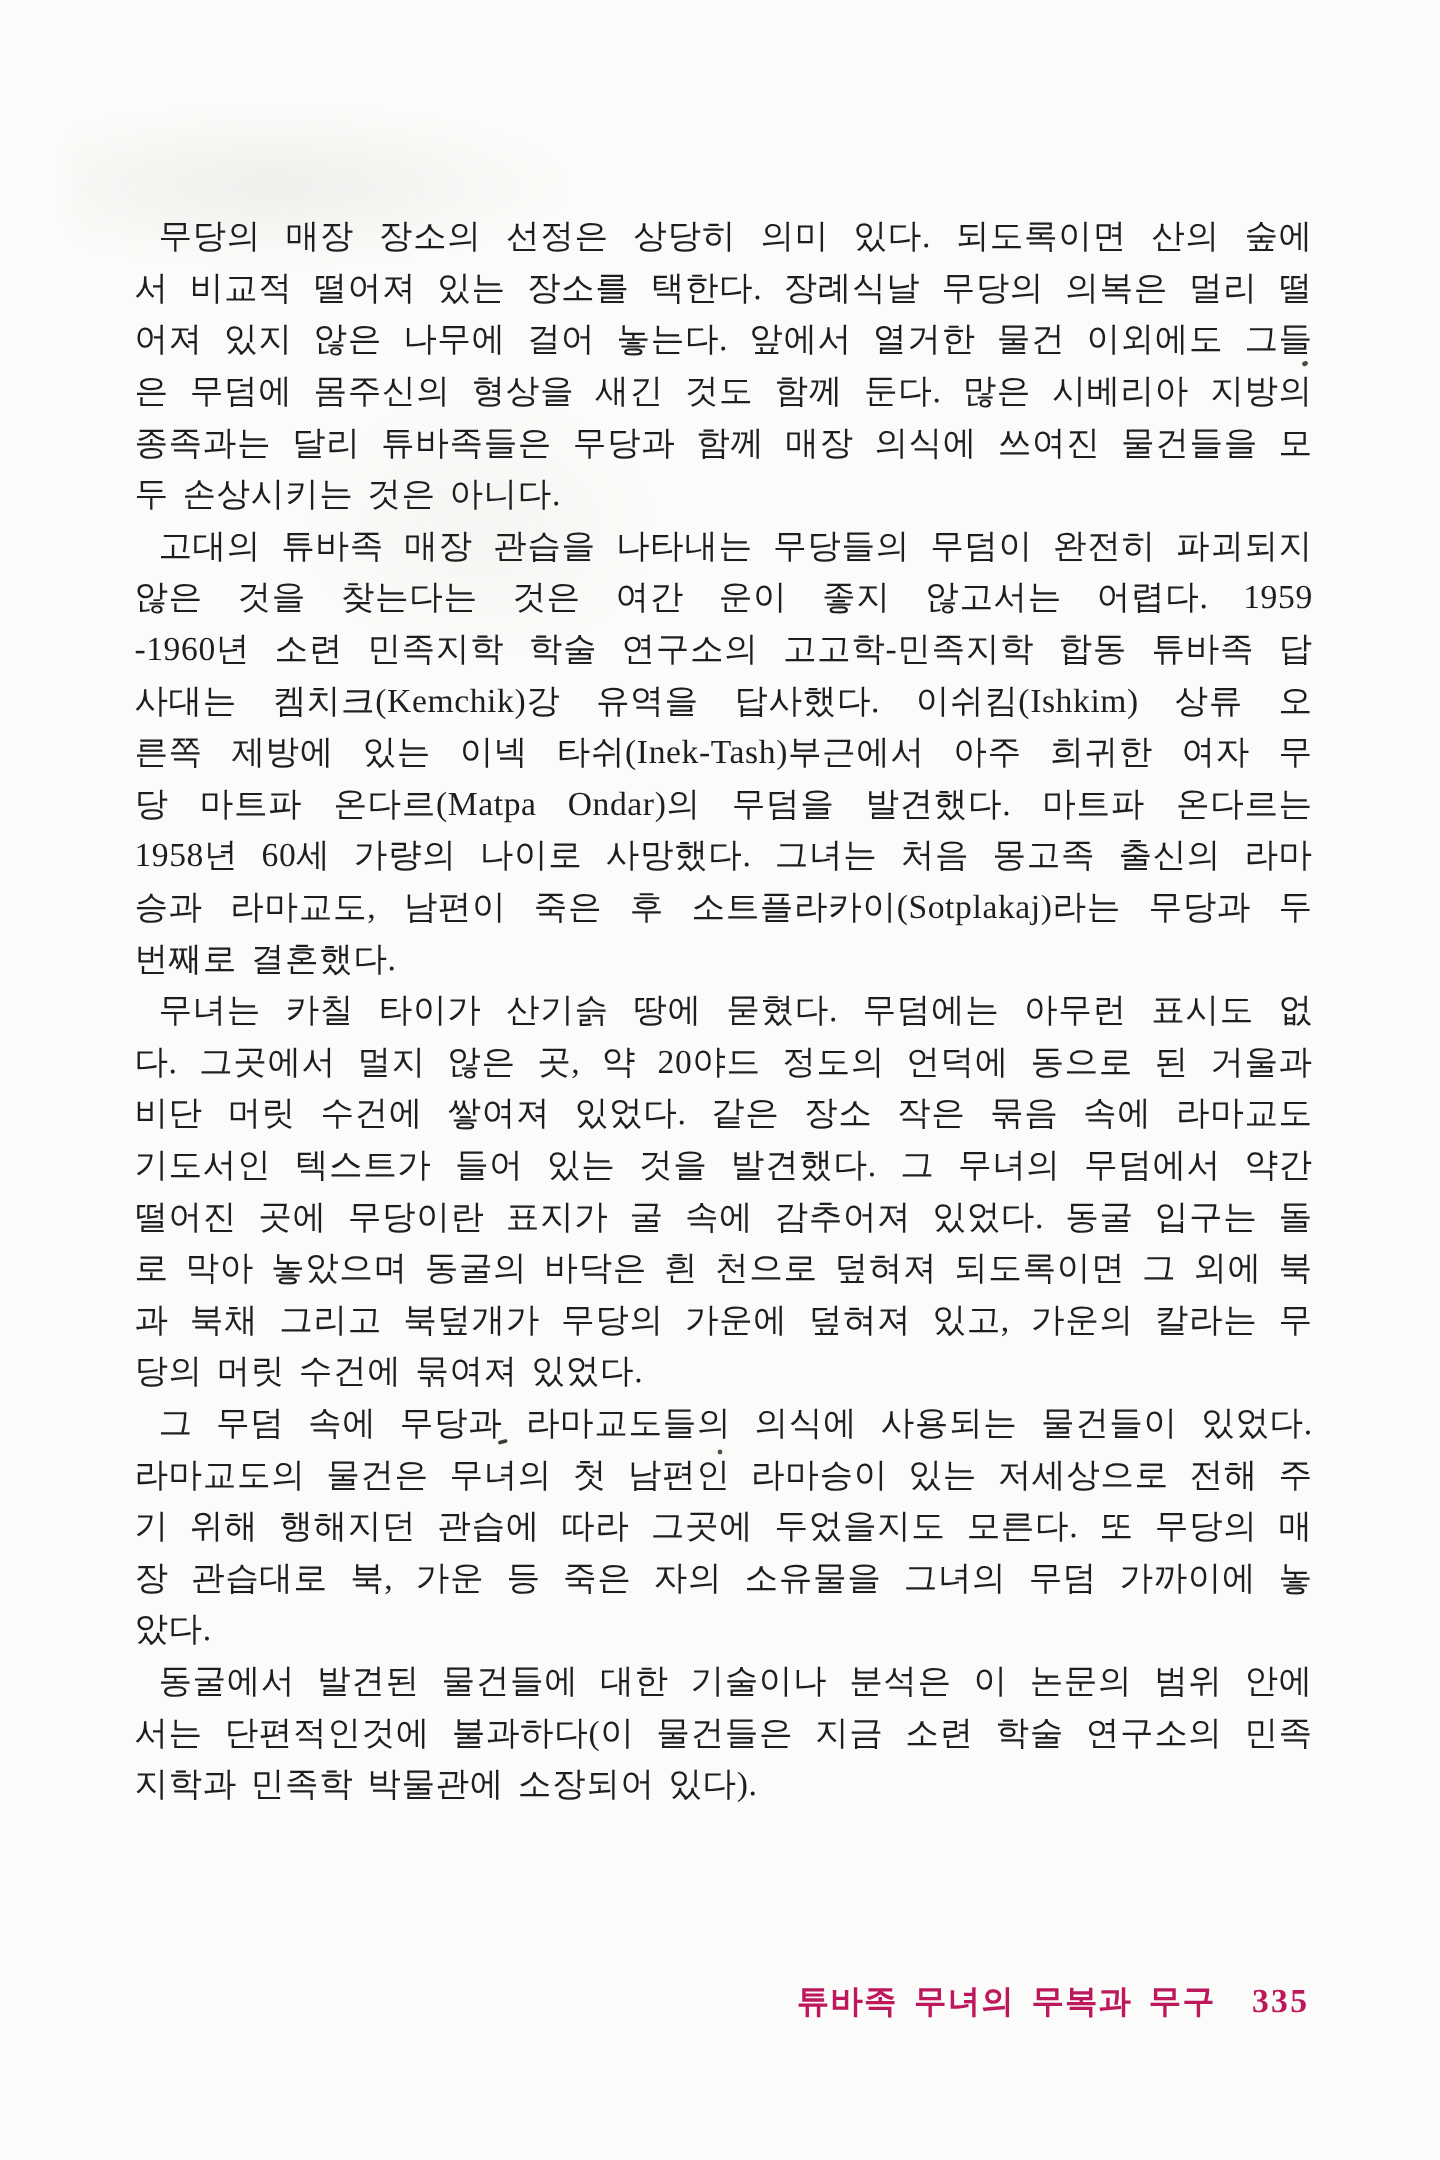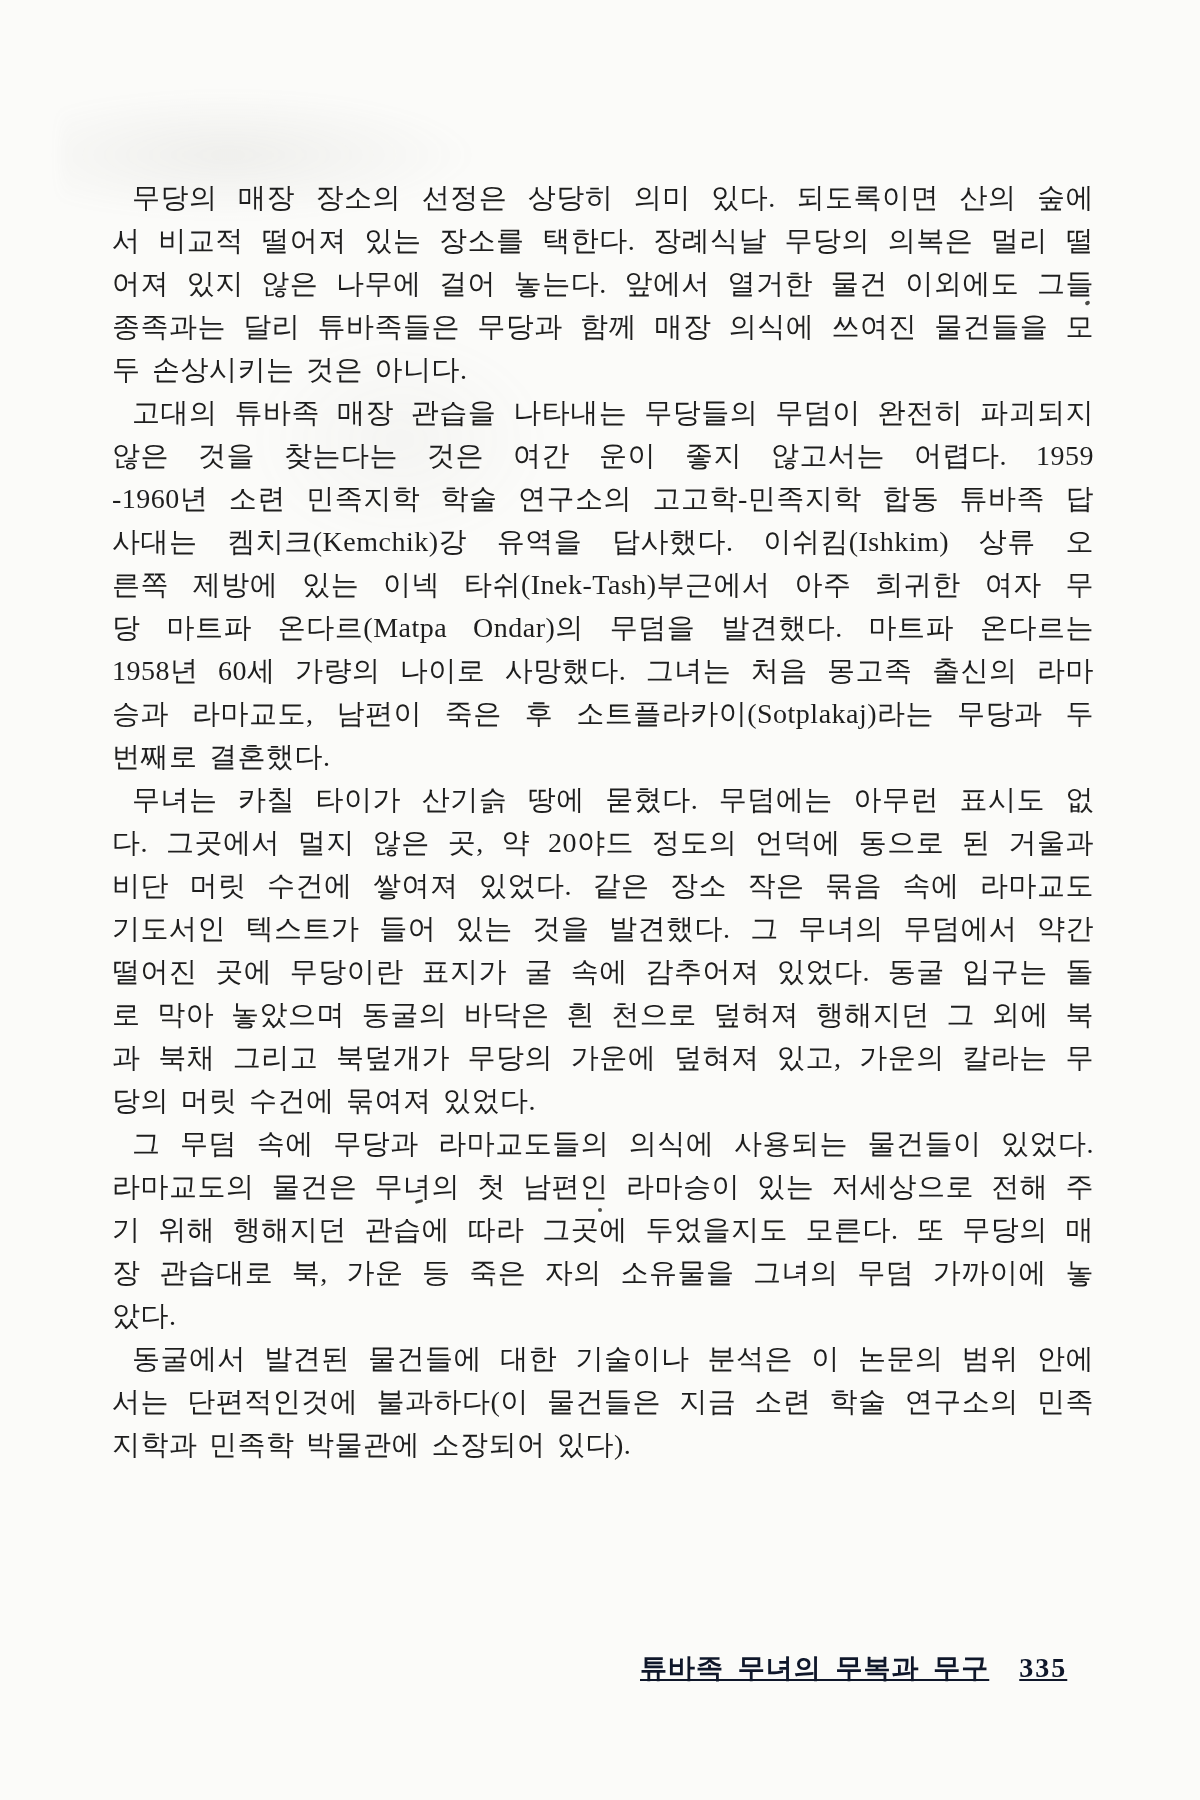--- a/index.html
+++ b/index.html
@@ -46,29 +46,28 @@
     height: 43px;
     white-space: nowrap;
     text-align: justify;
     text-align-last: justify;
     overflow: visible;
   }
   .line.last { text-align-last: left; }
   .line.indent { text-indent: 20px; }
   .footer {
     position: absolute;
-    left: 640px;
+    left: 664px;
     top: 1650px;
     font-size: 27px;
     font-weight: bold;
-    color: #0f172a;
+    color: #be185d;
     letter-spacing: 1px;
     word-spacing: 6px;
     white-space: nowrap;
-    text-decoration: underline;
   }
   .footer .page-number {
     margin-left: 30px;
     font-size: 28px;
     letter-spacing: 2px;
   }
   .artifact-dot {
     position: absolute;
     left: 1085px; top: 301px;
     width: 5px; height: 4px;
@@ -97,41 +96,42 @@
 
 <div class="page">
   <div class="smudge-topleft"></div>
   <div class="smudge-mid"></div>
 
   <div class="text-block">
       <div class="paragraph">
         <div class="line indent">무당의 매장 장소의 선정은 상당히 의미 있다. 되도록이면 산의 숲에</div>
         <div class="line">서 비교적 떨어져 있는 장소를 택한다. 장례식날 무당의 의복은 멀리 떨</div>
         <div class="line">어져 있지 않은 나무에 걸어 놓는다. 앞에서 열거한 물건 이외에도 그들</div>
+        <div class="line">은 무덤에 몸주신의 형상을 새긴 것도 함께 둔다. 많은 시베리아 지방의</div>
         <div class="line">종족과는 달리 튜바족들은 무당과 함께 매장 의식에 쓰여진 물건들을 모</div>
         <div class="line last">두 손상시키는 것은 아니다.</div>
       </div>
       <div class="paragraph">
         <div class="line indent">고대의 튜바족 매장 관습을 나타내는 무당들의 무덤이 완전히 파괴되지</div>
         <div class="line">않은 것을 찾는다는 것은 여간 운이 좋지 않고서는 어렵다. 1959</div>
         <div class="line">-1960년 소련 민족지학 학술 연구소의 고고학-민족지학 합동 튜바족 답</div>
         <div class="line">사대는 켐치크(Kemchik)강 유역을 답사했다. 이쉬킴(Ishkim) 상류 오</div>
         <div class="line">른쪽 제방에 있는 이넥 타쉬(Inek-Tash)부근에서 아주 희귀한 여자 무</div>
         <div class="line">당 마트파 온다르(Matpa Ondar)의 무덤을 발견했다. 마트파 온다르는</div>
         <div class="line">1958년 60세 가량의 나이로 사망했다. 그녀는 처음 몽고족 출신의 라마</div>
         <div class="line">승과 라마교도, 남편이 죽은 후 소트플라카이(Sotplakaj)라는 무당과 두</div>
         <div class="line last">번째로 결혼했다.</div>
       </div>
       <div class="paragraph">
         <div class="line indent">무녀는 카칠 타이가 산기슭 땅에 묻혔다. 무덤에는 아무런 표시도 없</div>
         <div class="line">다. 그곳에서 멀지 않은 곳, 약 20야드 정도의 언덕에 동으로 된 거울과</div>
         <div class="line">비단 머릿 수건에 쌓여져 있었다. 같은 장소 작은 묶음 속에 라마교도</div>
         <div class="line">기도서인 텍스트가 들어 있는 것을 발견했다. 그 무녀의 무덤에서 약간</div>
         <div class="line">떨어진 곳에 무당이란 표지가 굴 속에 감추어져 있었다. 동굴 입구는 돌</div>
-        <div class="line">로 막아 놓았으며 동굴의 바닥은 흰 천으로 덮혀져 행해지던 그 외에 북</div>
+        <div class="line">로 막아 놓았으며 동굴의 바닥은 흰 천으로 덮혀져 되도록이면 그 외에 북</div>
         <div class="line">과 북채 그리고 북덮개가 무당의 가운에 덮혀져 있고, 가운의 칼라는 무</div>
         <div class="line last">당의 머릿 수건에 묶여져 있었다.</div>
       </div>
       <div class="paragraph">
         <div class="line indent">그 무덤 속에 무당과 라마교도들의 의식에 사용되는 물건들이 있었다.</div>
         <div class="line">라마교도의 물건은 무녀의 첫 남편인 라마승이 있는 저세상으로 전해 주</div>
         <div class="line">기 위해 행해지던 관습에 따라 그곳에 두었을지도 모른다. 또 무당의 매</div>
         <div class="line">장 관습대로 북, 가운 등 죽은 자의 소유물을 그녀의 무덤 가까이에 놓</div>
         <div class="line last">았다.</div>
       </div>

